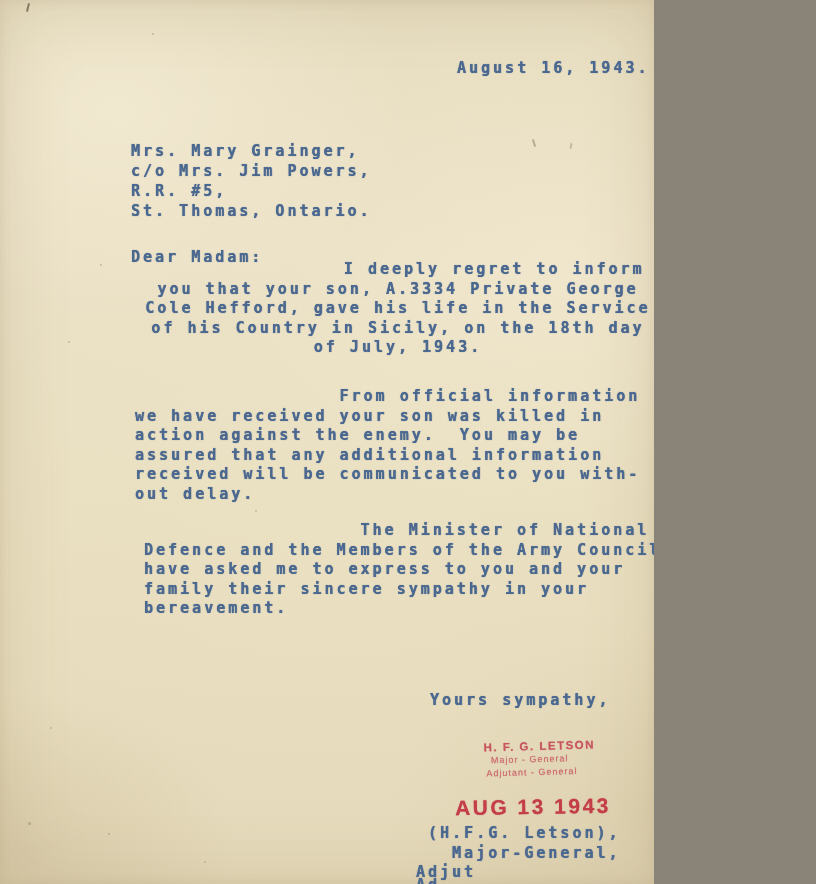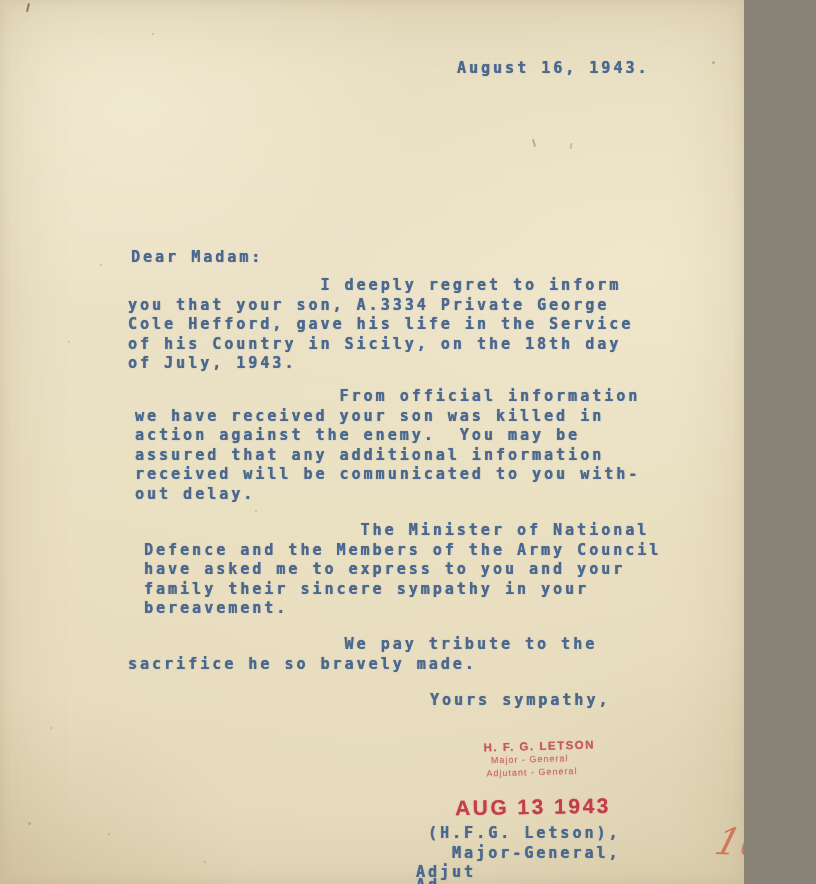--- a/index.html
+++ b/index.html
@@ -1,18 +1,18 @@
 <!DOCTYPE html>
 <html><head>
 <meta charset="utf-8">
 <style>
   html, body { margin: 0; padding: 0; background: #8a8478; }
   .page {
     position: relative;
-    width: 744px;
+    width: 654px;
     height: 884px;
     overflow: hidden;
     background-color: #e9dfc3;
     background-image:
       radial-gradient(ellipse 420px 300px at 18% 12%, rgba(255,250,232,0.35), rgba(255,250,232,0) 70%),
       radial-gradient(ellipse 500px 380px at 85% 30%, rgba(250,242,218,0.30), rgba(250,242,218,0) 70%),
       radial-gradient(ellipse 600px 420px at 50% 60%, rgba(240,230,200,0.25), rgba(240,230,200,0) 75%),
       radial-gradient(ellipse 300px 220px at 4% 96%, rgba(150,125,80,0.14), rgba(150,125,80,0) 70%),
       radial-gradient(ellipse 360px 260px at 98% 92%, rgba(160,135,90,0.10), rgba(160,135,90,0) 70%),
       linear-gradient(180deg, #e7ddc0 0%, #ebe1c6 30%, #e8debf 65%, #e4d9ba 100%);
@@ -25,21 +25,21 @@
     font-size: 15px;
     font-weight: bold;
     line-height: 19.5px;
     letter-spacing: 3px;
     color: #4a6890;
     text-shadow: 0 0 1px rgba(62,92,134,0.75), 0.4px 0.4px 0.5px rgba(62,92,134,0.4);
   }
   .date-line    { top: 59px;  left: 457px; }
   .address      { top: 141px; left: 131px; line-height: 20px; }
   .salutation   { top: 248px; left: 131px; }
-  .para-1       { top: 276px; left: 128px; width: 540px; }
+  .para-1       { top: 260px; left: 128px; width: 540px; text-align: center; }
   .para-2       { top: 387px; left: 128px; width: 540px; margin-left: 7px; }
   .para-3       { top: 521px; left: 128px; width: 545px; margin-left: 16px; }
   .para-4       { top: 635px; left: 128px; width: 540px; }
   .closing      { top: 691px; left: 430px; }
   .typed-sig    { top: 824px; left: 416px; }
   .sig-partial  { top: 876px; left: 416px; }
   .initials     { top: 841px; left: 136px; margin-top: 47px; }
 
   .sig-stamp {
     position: absolute;
@@ -81,20 +81,24 @@
   .speck { position: absolute; background: rgba(88,76,56,0.55); border-radius: 50%; }
   .tick  { position: absolute; background: rgba(88,76,56,0.65); border-radius: 1px; }
 </style>
 </head>
 <body>
 
 <div class="page">
 
   <div class="typed date-line">August 16, 1943.</div>
 
+  <div class="typed address">Mrs. Mary Grainger,
+c/o Mrs. Jim Powers,
+R.R. #5,
+St. Thomas, Ontario.</div>
 
   <div class="typed salutation">Dear Madam:</div>
 
   <div class="typed para-1">                I deeply regret to inform
 you that your son, A.3334 Private George
 Cole Hefford, gave his life in the Service
 of his Country in Sicily, on the 18th day
 of July, 1943.</div>
 
   <div class="typed para-2">                 From official information
@@ -103,22 +107,20 @@
 assured that any additional information
 received will be communicated to you with-
 out delay.</div>
 
   <div class="typed para-3">                  The Minister of National
 Defence and the Members of the Army Council
 have asked me to express to you and your
 family their sincere sympathy in your
 bereavement.</div>
 
-  <div class="typed para-4">                  We pay tribute to the
-sacrifice he so bravely made.</div>
 
   <div class="typed closing">Yours sympathy,</div>
 
   <div class="sig-stamp">
     <div class="stamp-name">H. F. G. LETSON</div>
     <div class="stamp-rank">Major - General</div>
     <div class="stamp-title">Adjutant - General</div>
   </div>
 
   <div class="date-stamp">AUG 13 1943</div>

